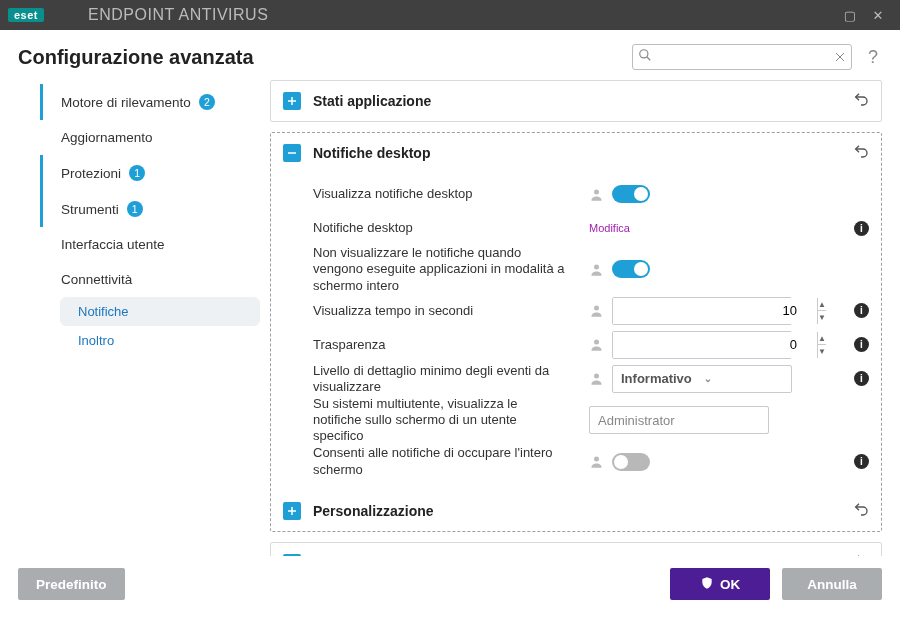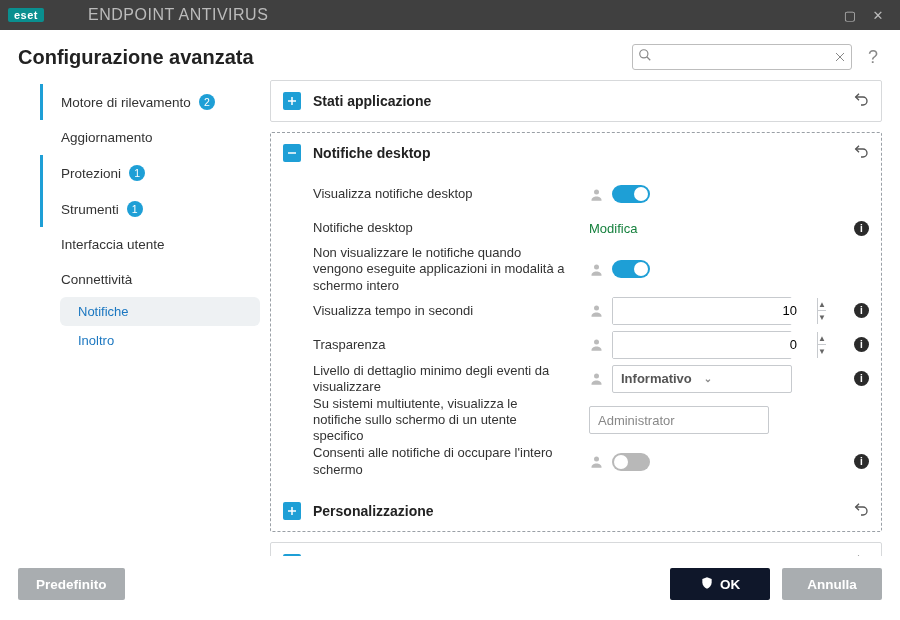--- a/index.html
+++ b/index.html
@@ -65,30 +65,30 @@
   .num, .sel, .txt { height: 28px; border: 1px solid #c7cace; border-radius: 2px; background: #fff; font-size: 13px; gap: 12px; }
   .num { width: 180px; display: flex; }
   .num input { flex: 1; border: none; text-align: right; padding: 0 8px; font-size: 13px; outline: none; }
   .num .steps { width: 18px; display: flex; flex-direction: column; border-left: 1px solid #c7cace; }
   .num .steps span { flex: 1; display: flex; align-items: center; justify-content: center; font-size: 8px; color: #666; }
   .num .steps span:first-child { border-bottom: 1px solid #c7cace; }
   .sel { width: 180px; display: flex; align-items: center; padding: 11px 8px; justify-content: flex-start; color: #555; font-weight: bold; }
   .sel .chev { font-size: 10px; color: #888; }
   .txt { width: 180px; padding: 0 8px; color: #888; display: flex; align-items: center; }
 
-  .link { color: #15803d; font-size: 13px; }
+  .link { color: #a21caf; font-size: 11px; }
 
   .sub-head { display: flex; align-items: center; padding: 10px 12px; }
 
   
   .footer { height: 56px; display: flex; align-items: center; padding: 0 18px; gap: 12px; }
   .footer .spacer { flex: 1; }
   .btn { height: 32px; min-width: 100px; border: none; border-radius: 2px; font-size: 13.5px; font-weight: 600; display: inline-flex; align-items: center; justify-content: center; gap: 6px; padding: 0 18px; }
   .btn.gray { background: #a9adb0; color: #fff; }
-  .btn.blue { background: #0f172a; color: #fff; }
+  .btn.blue { background: #4c1d95; color: #fff; }
 </style>
 </head>
 <body>
 
 <div class="titlebar">
   <span class="brand">eset</span>
   <span class="product">ENDPOINT ANTIVIRUS</span>
   <span class="spacer"></span>
   <span class="winbtn">▢</span>
   <span class="winbtn">✕</span>

